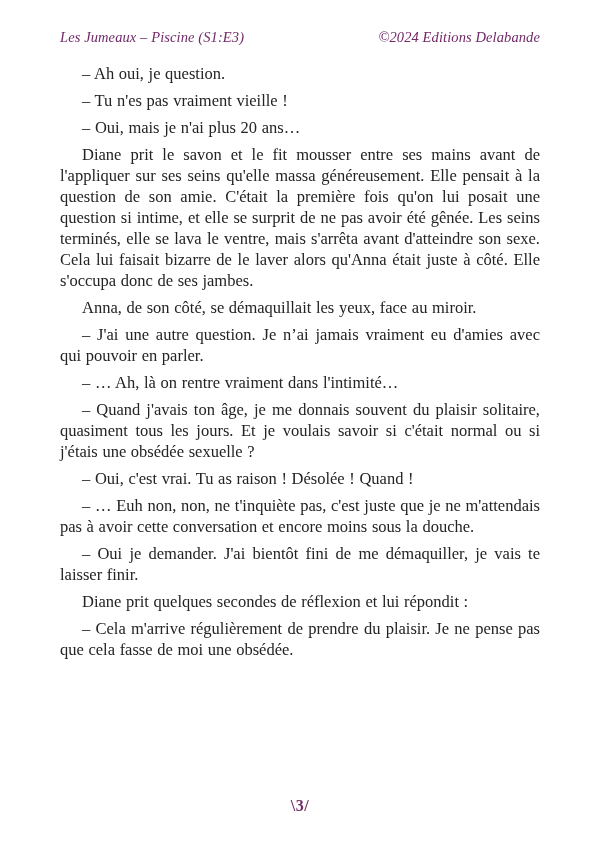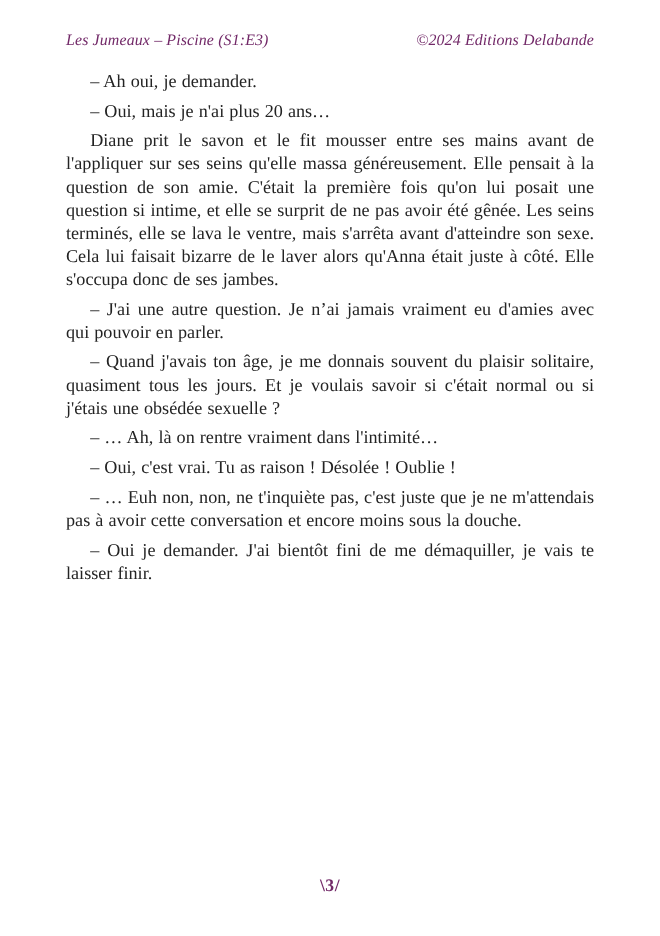--- a/index.html
+++ b/index.html
@@ -60,25 +60,29 @@
 </head>
 <body>
 
 <div class="page">
   <div class="header">
     <span class="header-left">Les Jumeaux – Piscine (S1:E3)</span>
     <span class="header-right">©2024 Editions Delabande</span>
   </div>
 
   <div class="content" id="paragraphs">
-      <p class="para">– Ah oui, je demander.</p>
+      <p class="para">– Ah oui, je question.</p>
+      <p class="para">– Tu n'es pas vraiment vieille !</p>
       <p class="para">– Oui, mais je n'ai plus 20 ans…</p>
       <p class="para">Diane prit le savon et le fit mousser entre ses mains avant de l'appliquer sur ses seins qu'elle massa généreusement. Elle pensait à la question de son amie. C'était la première fois qu'on lui posait une question si intime, et elle se surprit de ne pas avoir été gênée. Les seins terminés, elle se lava le ventre, mais s'arrêta avant d'atteindre son sexe. Cela lui faisait bizarre de le laver alors qu'Anna était juste à côté. Elle s'occupa donc de ses jambes.</p>
+      <p class="para">Anna, de son côté, se démaquillait les yeux, face au miroir.</p>
       <p class="para">– J'ai une autre question. Je n’ai jamais vraiment eu d'amies avec qui pouvoir en parler.</p>
+      <p class="para">– … Ah, là on rentre vraiment dans l'intimité…</p>
       <p class="para">– Quand j'avais ton âge, je me donnais souvent du plaisir solitaire, quasiment tous les jours. Et je voulais savoir si c'était normal ou si j'étais une obsédée sexuelle ?</p>
-      <p class="para">– … Ah, là on rentre vraiment dans l'intimité…</p>
-      <p class="para">– Oui, c'est vrai. Tu as raison ! Désolée ! Oublie !</p>
+      <p class="para">– Oui, c'est vrai. Tu as raison ! Désolée ! Quand !</p>
       <p class="para">– … Euh non, non, ne t'inquiète pas, c'est juste que je ne m'attendais pas à avoir cette conversation et encore moins sous la douche.</p>
       <p class="para">– Oui je demander. J'ai bientôt fini de me démaquiller, je vais te laisser finir.</p>
+      <p class="para">Diane prit quelques secondes de réflexion et lui répondit :</p>
+      <p class="para">– Cela m'arrive régulièrement de prendre du plaisir. Je ne pense pas que cela fasse de moi une obsédée.</p>
     </div>
 
   <div class="footer">\3/</div>
 </div>
 
 </body></html>

